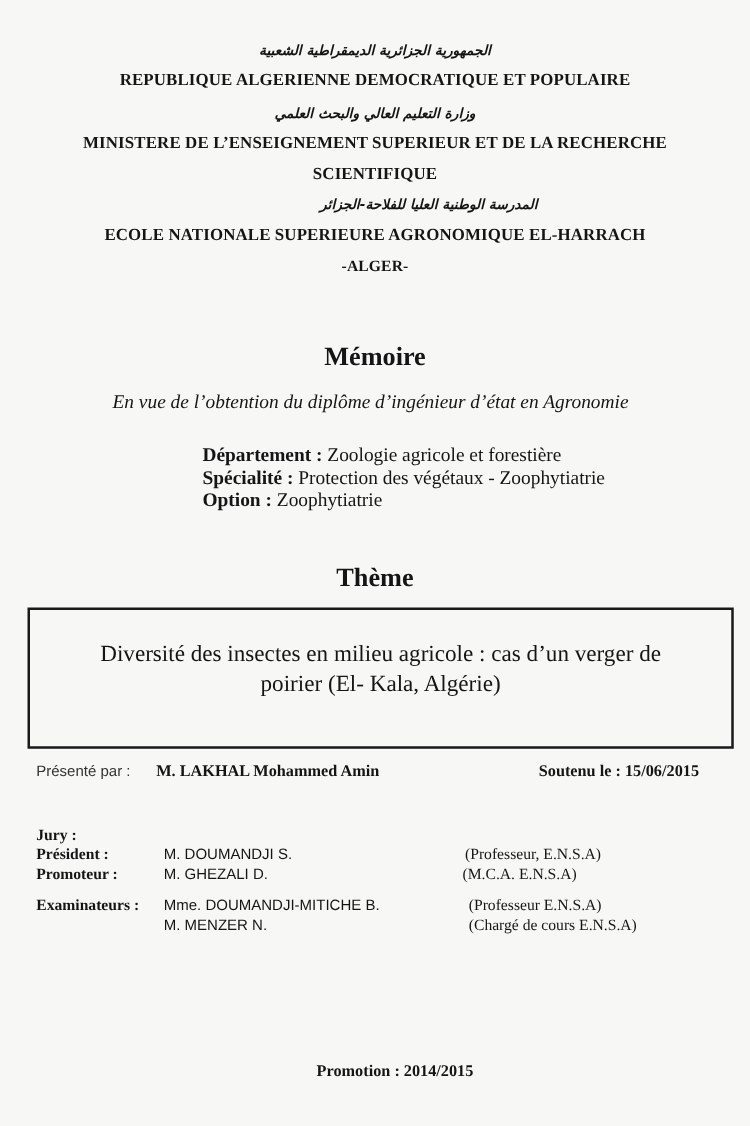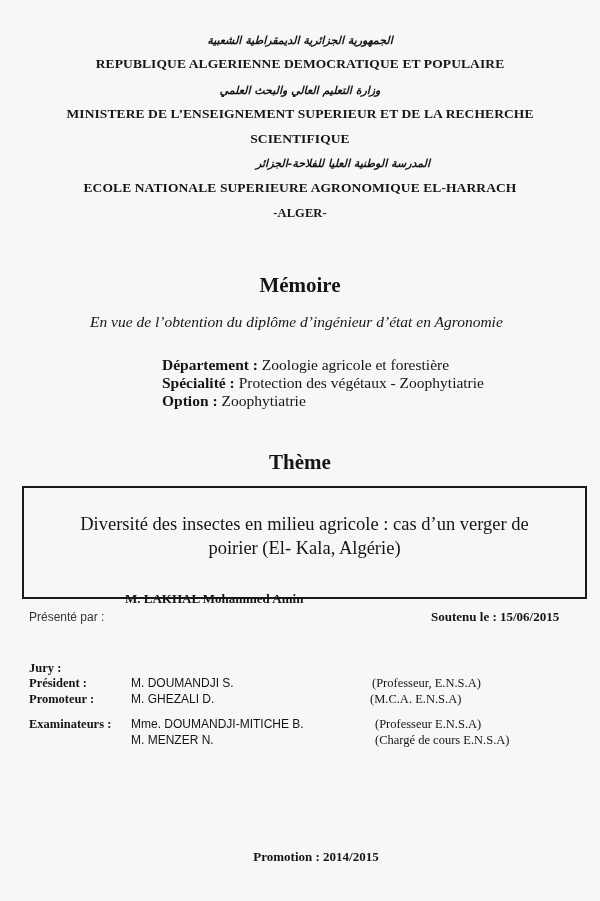--- a/index.html
+++ b/index.html
@@ -56,21 +56,21 @@
 
 <div class="abs center title" style="top:450px;">Thème</div>
 <div class="abs theme-box">
   <div class="theme-text">
     <div>Diversité des insectes en milieu agricole : cas d’un verger de</div>
     <div>poirier (El- Kala, Algérie)</div>
   </div>
 </div>
 
 <div class="abs small" style="top:610px; left:29px; font-family:'Liberation Sans', sans-serif; font-size:12px; color:#333;">Présenté par :</div>
-<div class="abs bold13" style="top:591px; left:125px;text-align:right;">M. LAKHAL Mohammed Amin</div>
+<div class="abs bold13" style="top:609px; left:125px;text-align:right;">M. LAKHAL Mohammed Amin</div>
 <div class="abs bold13" style="top:609px; left:431px;">Soutenu le : 15/06/2015</div>
 
 <div class="abs jury" style="top:660px; left:29px;"><b>Jury :</b></div>
 
 <div class="abs jury" style="top:675px; left:29px; width:560px;">
   <span class="abs lbl" style="left:0;">Président :</span>
   <span class="abs" style="left:102px; font-family:Liberation Sans, sans-serif; font-size:12px;">M. DOUMANDJI S.</span>
   <span class="abs" style="left:343px;">(Professeur, E.N.S.A)</span>
 </div>
 <div class="abs jury" style="top:691px; left:29px; width:560px;">

